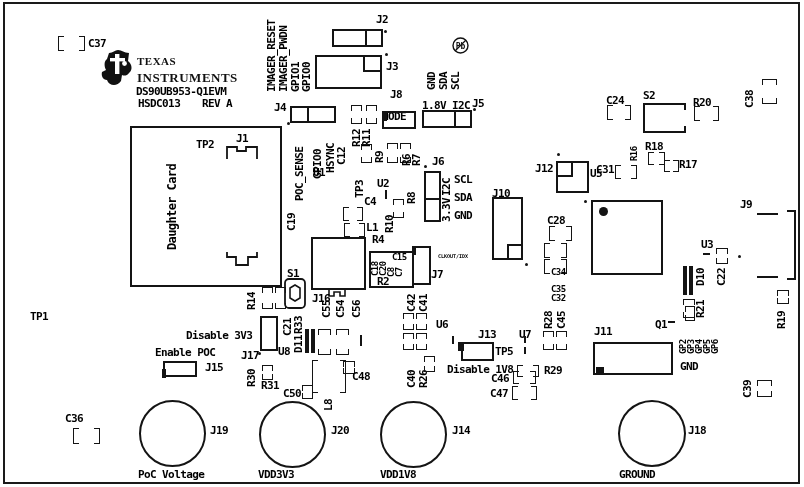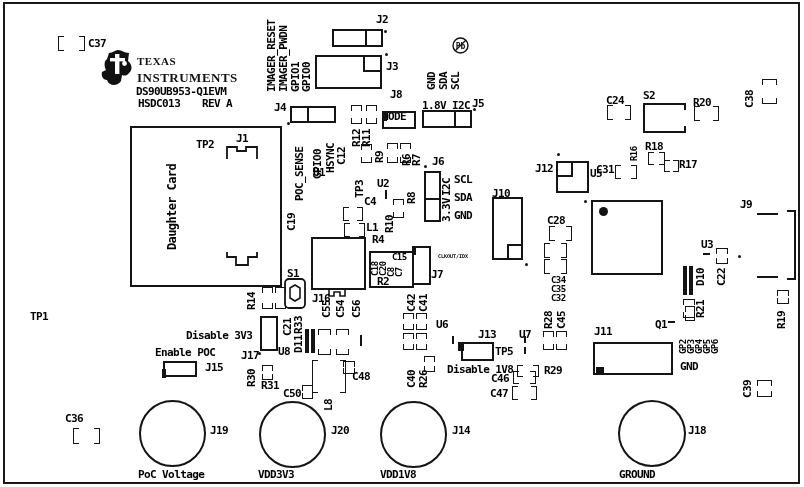--- a/index.html
+++ b/index.html
@@ -253,21 +253,21 @@
   <span class="lb" style="left:590px;top:168px">U5</span>
   <span class="lb" style="left:596px;top:164px">C31</span>
   <div class="ph" style="left:615px;top:165px;width:22px;height:14px"></div>
   <div class="bx" style="left:591px;top:200px;width:72px;height:75px"></div>
   <i class="blk" style="left:599px;top:207px;width:9px;height:9px;border-radius:50%"></i>
   <i class="dot" style="left:584px;top:200px"></i>
   <span class="lb" style="left:547px;top:215px">C28</span>
   <div class="ph" style="left:549px;top:226px;width:23px;height:15px"></div>
   <div class="ph" style="left:544px;top:243px;width:23px;height:15px"></div>
   <div class="ph" style="left:544px;top:259px;width:23px;height:15px"></div>
-  <span class="lb s" style="left:551px;top:276px">C34</span>
+  <span class="lb s" style="left:551px;top:268px">C34</span>
   <span class="lb s" style="left:551px;top:285px">C35</span>
   <span class="lb s" style="left:551px;top:294px">C32</span>
 
   <span class="lb" style="left:606px;top:95px">C24</span>
   <div class="ph" style="left:607px;top:105px;width:24px;height:15px"></div>
   <span class="lb" style="left:643px;top:90px">S2</span>
   <div style="position:absolute;left:643px;top:103px;width:43px;height:30px;border:2px solid #141414;border-right:none"></div>
   <i class="blk" style="left:684px;top:103px;width:2px;height:7px"></i>
   <i class="blk" style="left:684px;top:126px;width:2px;height:7px"></i>
   <span class="lb" style="left:693px;top:97px">R20</span>

